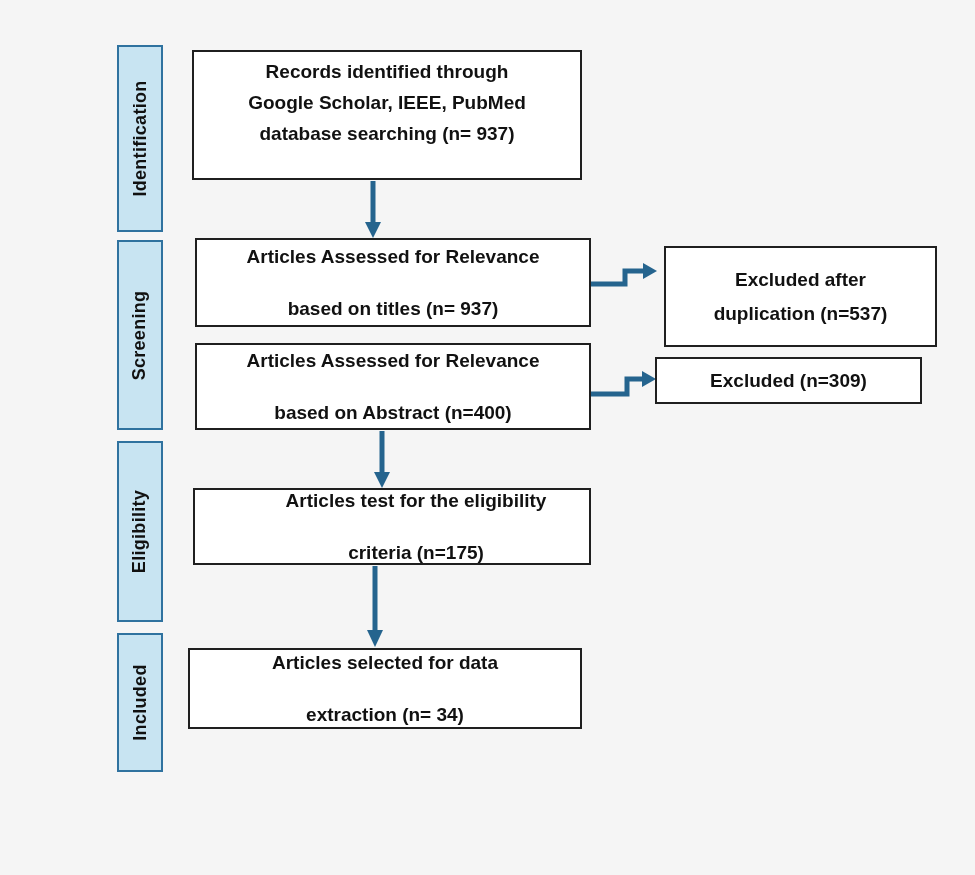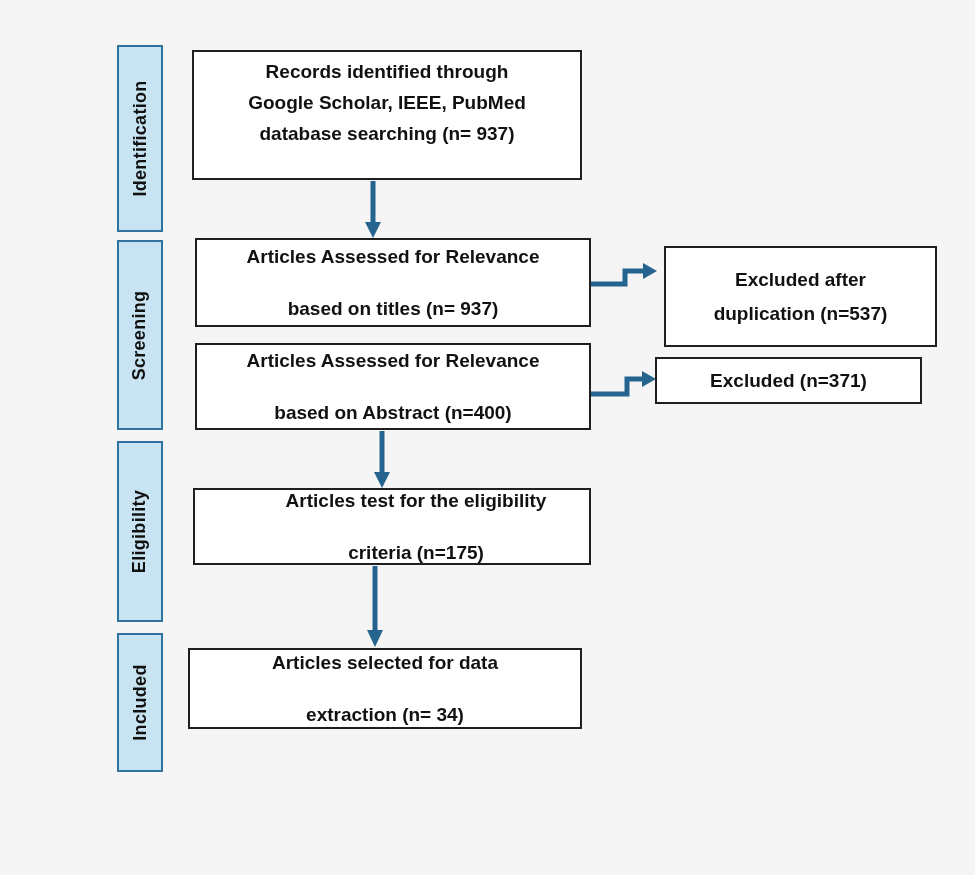--- a/index.html
+++ b/index.html
@@ -130,15 +130,15 @@
 
   <div class="node" style="left:193px;top:488px;width:398px;height:77px;padding-left:48px;">Articles test for the eligibility
 criteria (n=175)</div>
 
   <div class="node" style="left:188px;top:648px;width:394px;height:81px;">Articles selected for data
 extraction (n= 34)</div>
 
   <div class="node side" style="left:664px;top:246px;width:273px;height:101px;">Excluded after
 duplication (n=537)</div>
 
-  <div class="node side" style="left:655px;top:357px;width:267px;height:47px;">Excluded (n=371)</div>
+  <div class="node side" style="left:655px;top:357px;width:267px;height:47px;">Excluded (n=309)</div>
 
 </div>
 
 </body></html>

